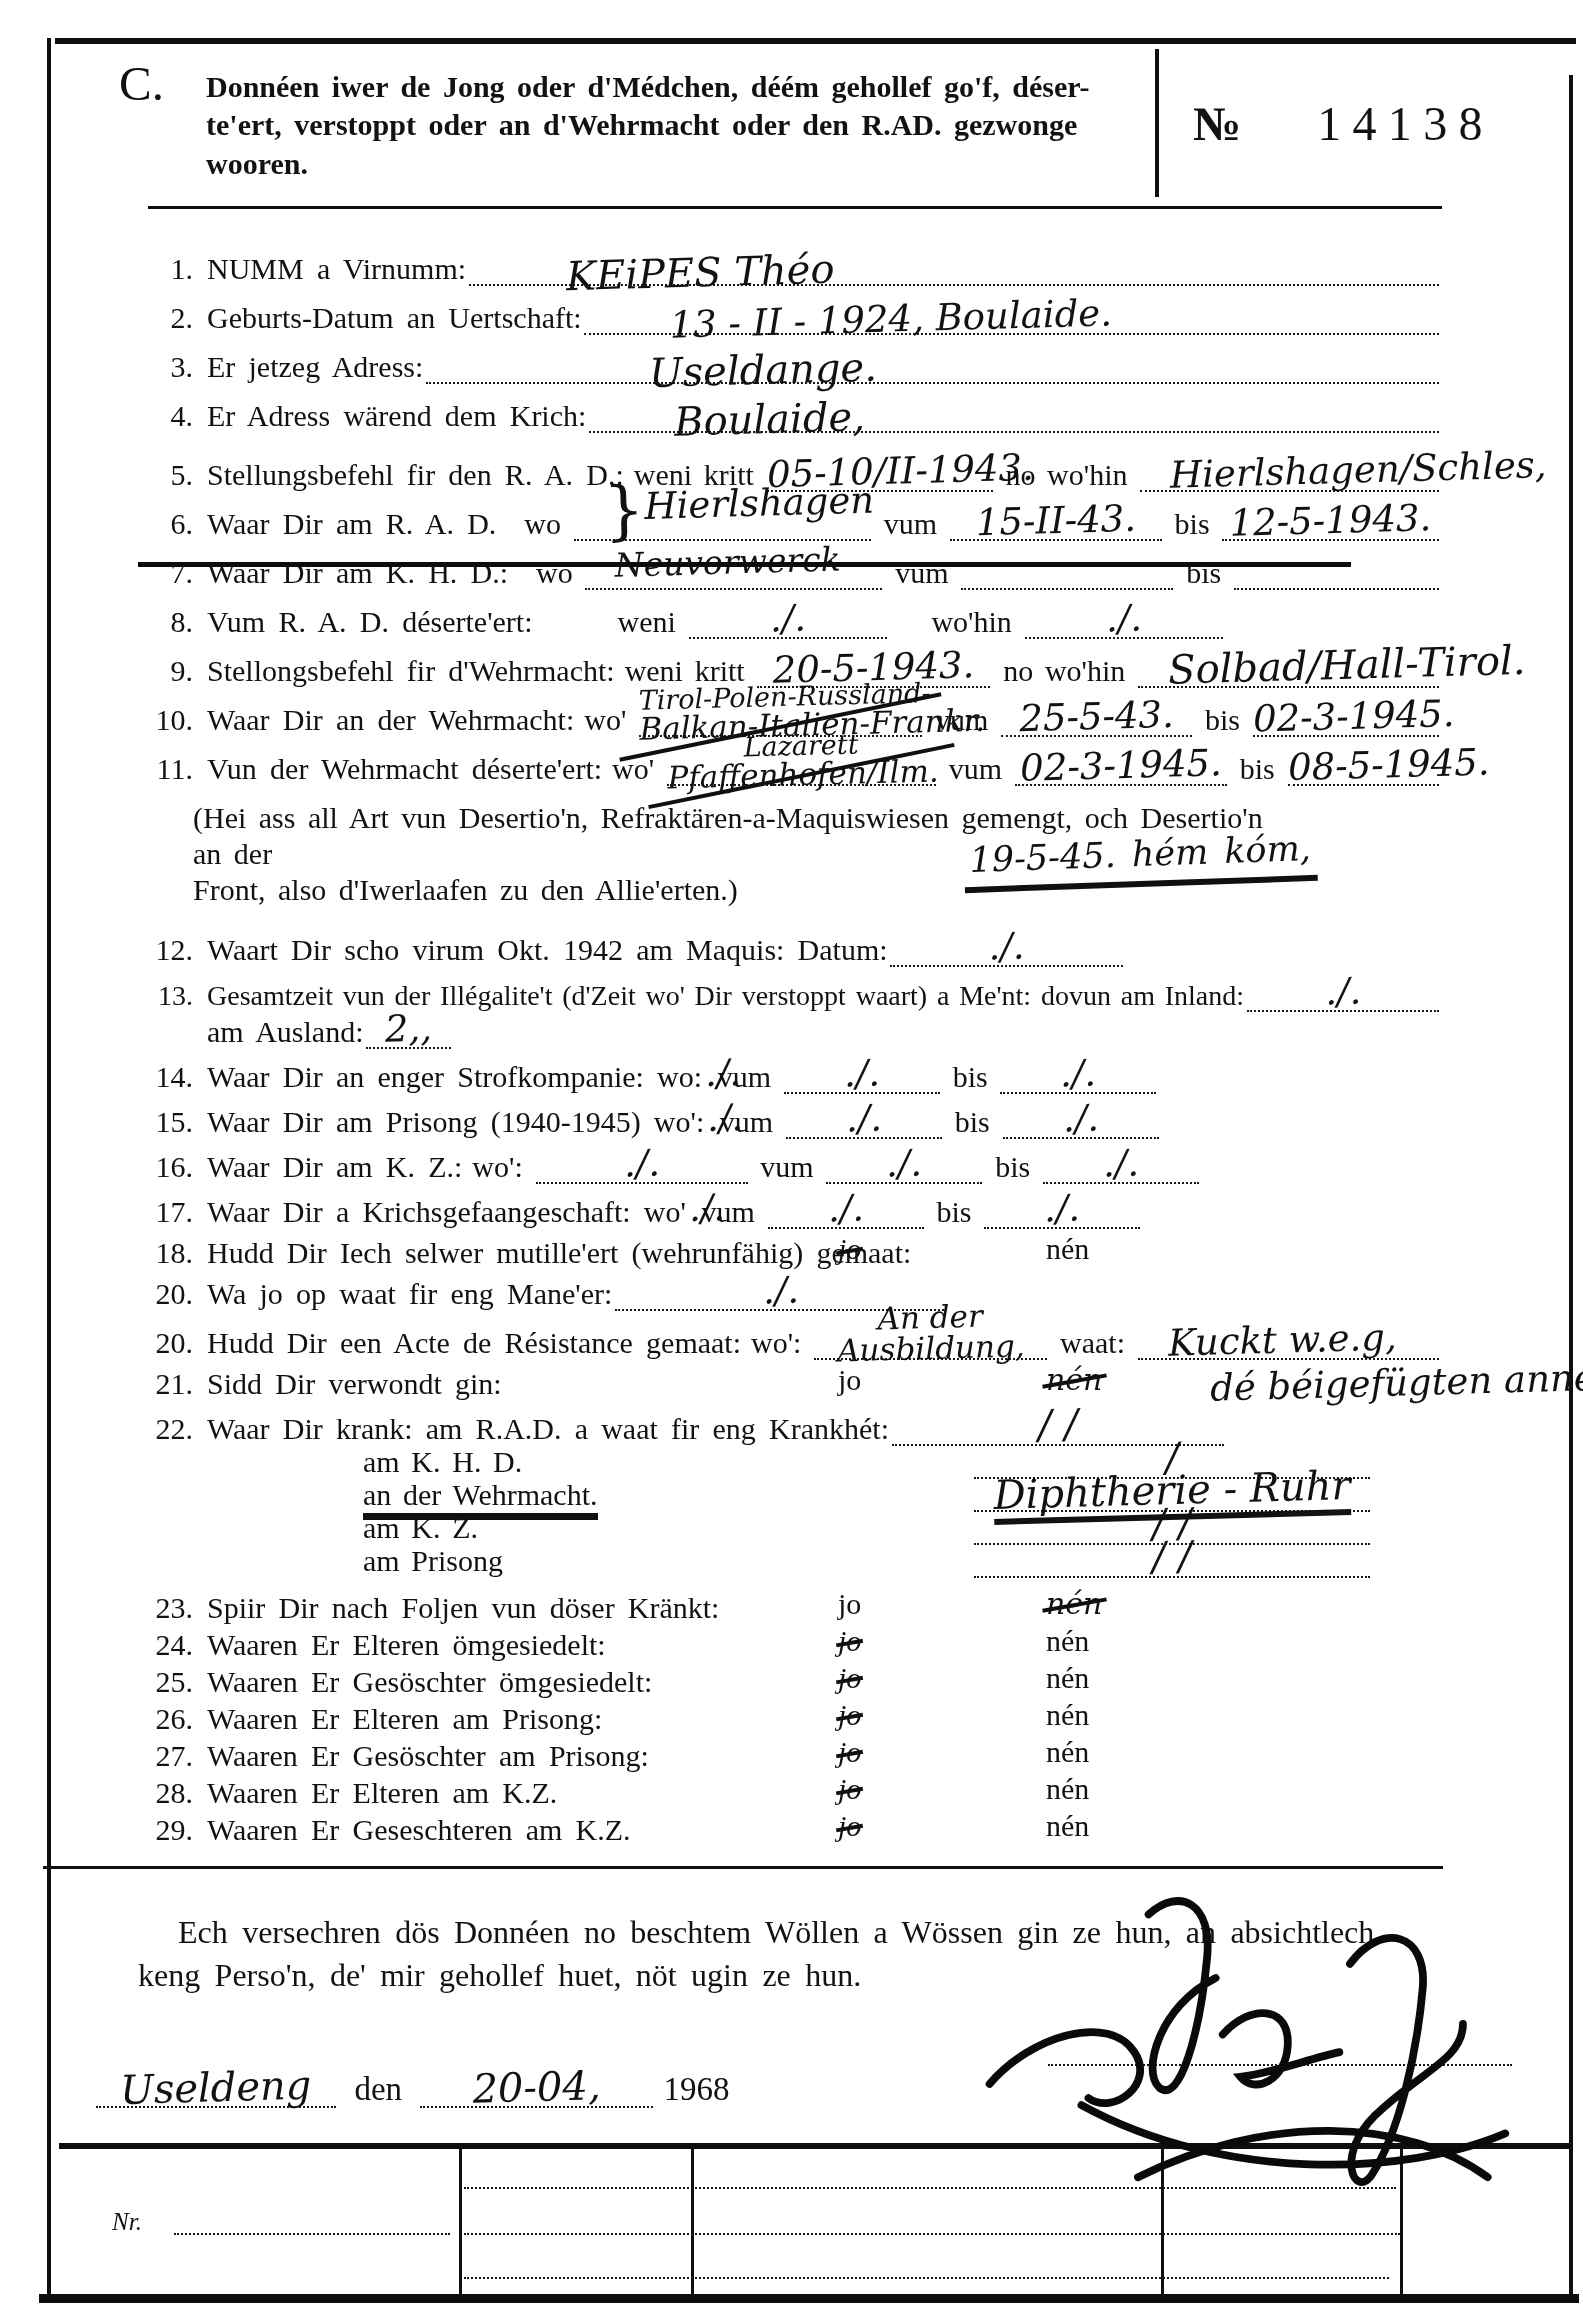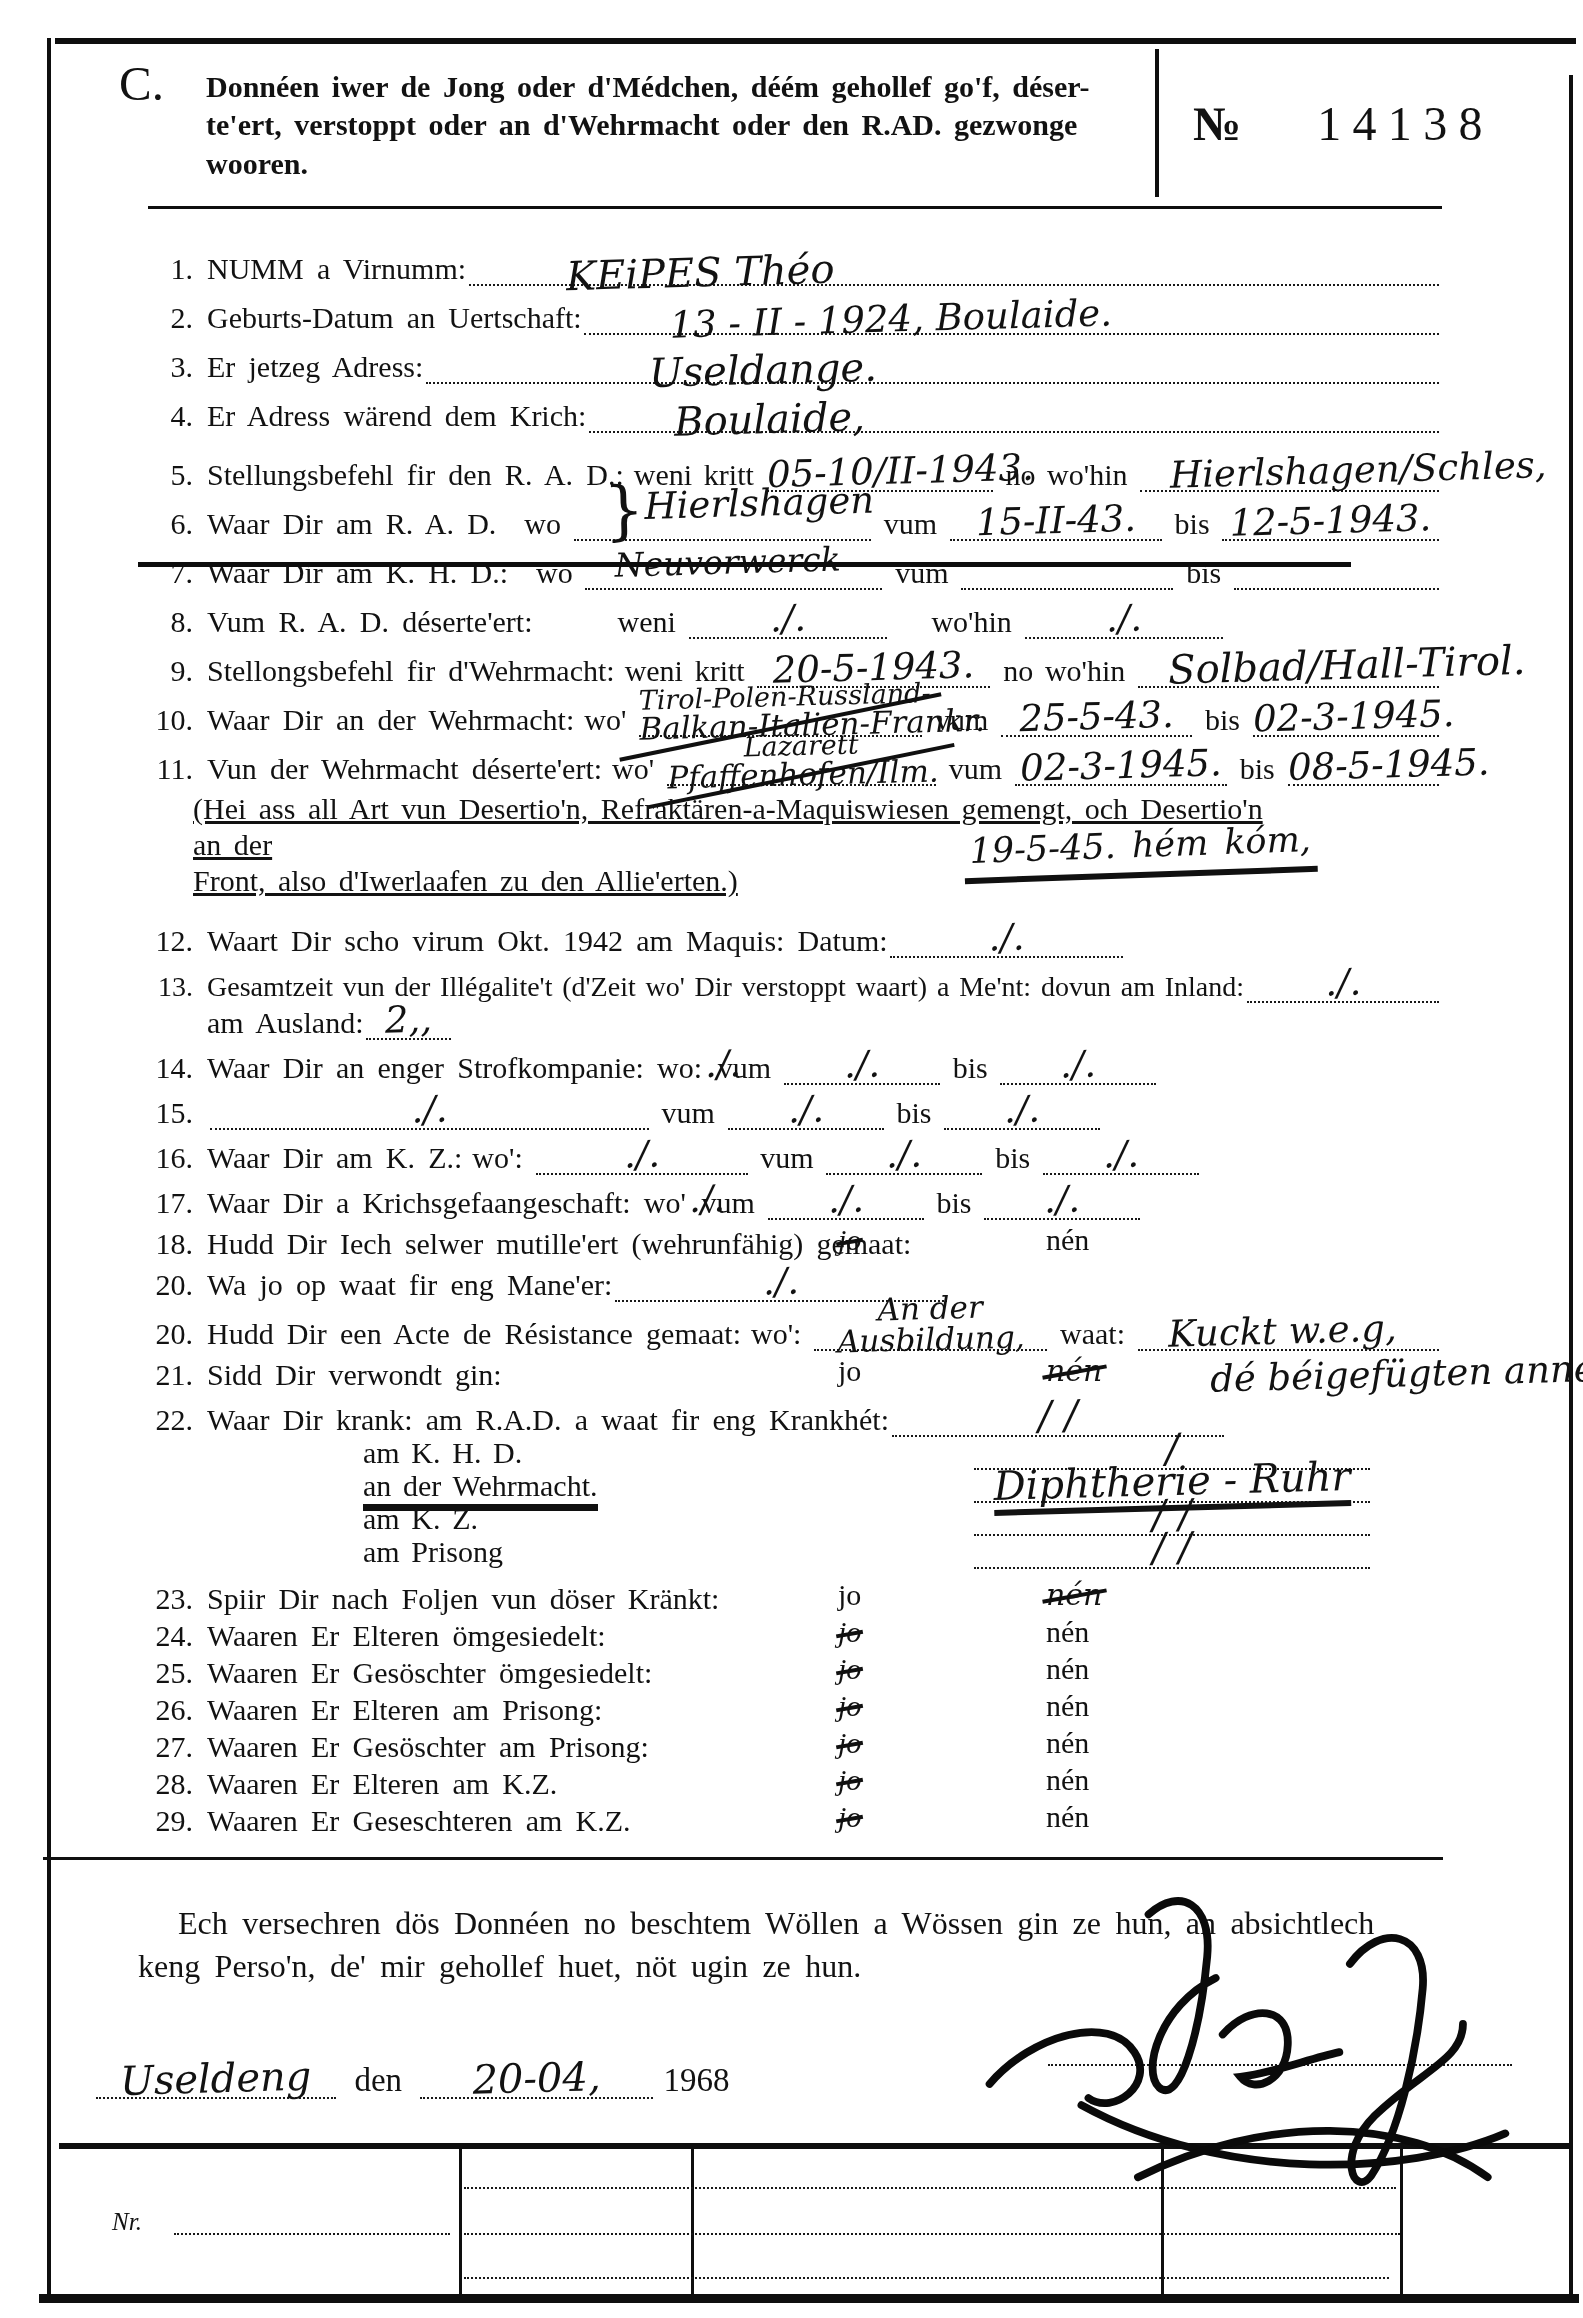--- a/index.html
+++ b/index.html
@@ -34,21 +34,21 @@
   .stack{position:absolute;left:0;bottom:-4.2px;width:100%;text-align:center;white-space:nowrap;
          font-family:"DejaVu Serif", serif;font-style:italic;line-height:.9;transform:rotate(-1.5deg);}
   .stack .above{display:block;font-size:27px;margin-bottom:2.8px;}
   .stack .main{display:block;font-size:31px;}
   .st{position:relative;display:inline-block;}
   .st::after{content:"";position:absolute;left:-8%;right:-8%;top:48%;height:3.5px;background:#101010;
              transform:rotate(-10deg);}
   .row-strike::before{content:"";position:absolute;left:0;top:21px;width:93%;height:5px;background:#0d0d0d;z-index:2;}
   .yn .jo{position:absolute;left:700px;bottom:4.2px;font-family:Liberation Serif, serif;} .yn .nen{position:absolute;left:908px;bottom:4.2px;}
   .hs{font-family:"DejaVu Serif",serif;font-style:italic;}
-  .note{position:relative;margin-top:5px;font-size:30px;line-height:1.2;word-spacing:5px;padding-left:55px;width:1103px;text-decoration:underline;}
+  .note{position:relative;margin-top:14px;font-size:30px;line-height:1.2;word-spacing:5px;padding-left:55px;width:1103px;}
   .note-hand{position:absolute;right:-21px;top:33px;font-family:"DejaVu Serif",serif;font-style:italic;
              font-size:35px;border-bottom:6.4px solid #101010;padding:0 5.7px 5.7px;transform:rotate(-2deg);white-space:nowrap;}
   .sub{padding-left:225px;} .sublbl{flex:none;width:608px;white-space:nowrap;word-spacing:4.2px;}
   .ul-thick{border-bottom:7px solid #101010;padding-bottom:1.4px;}
   .ul-hand{text-decoration:underline;text-decoration-thickness:6.4px;text-underline-offset:10px;}
   .sep{margin-top:18.4px;margin-left:-95px;width:1400px;height:2.8px;background:#101010;}
   .decl{margin-top:42px;font-size:32px;line-height:1.35;word-spacing:6.4px;text-indent:40px;width:1304px;}
   .dateline{margin-top:74px;display:flex;align-items:flex-end;font-size:33px;}
   .dl-fill{position:relative;border-bottom:2.8px dotted #181818;height:8.5px;}
   .dl-fill .hand{bottom:0;}
@@ -266,20 +266,21 @@
         </span>
       <span class="ml">bis</span>
       <span class="fill w220">
           <span class="hand">./.</span>
         </span>
       <span class="sp w480"></span>
     </div>
 
     <div class="row h64">
       <span class="num">15.</span>
+      <span class="lbl">Waar Dir am Prisong (1940-1945) wo':</span>
       <span class="fill">
           <span class="hand">./.</span>
         </span>
       <span class="ml">vum</span>
       <span class="fill w220">
           <span class="hand">./.</span>
         </span>
       <span class="ml">bis</span>
       <span class="fill w220">
           <span class="hand">./.</span>

